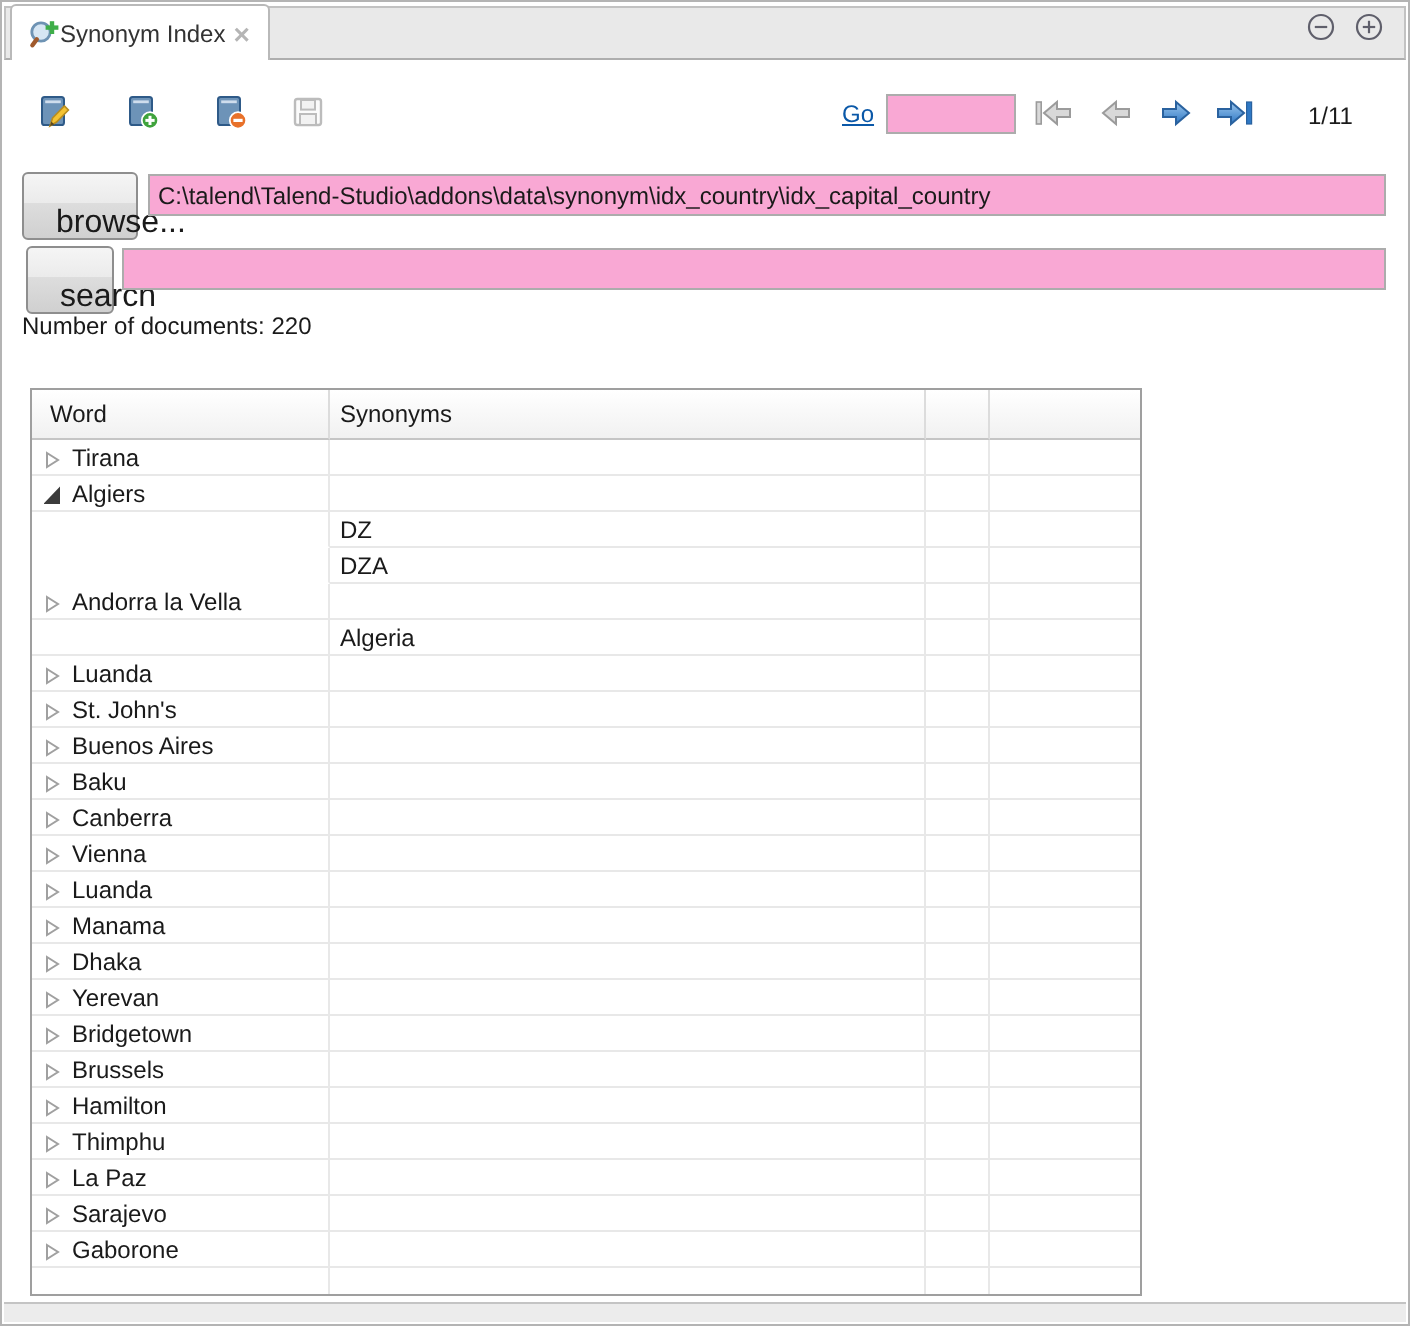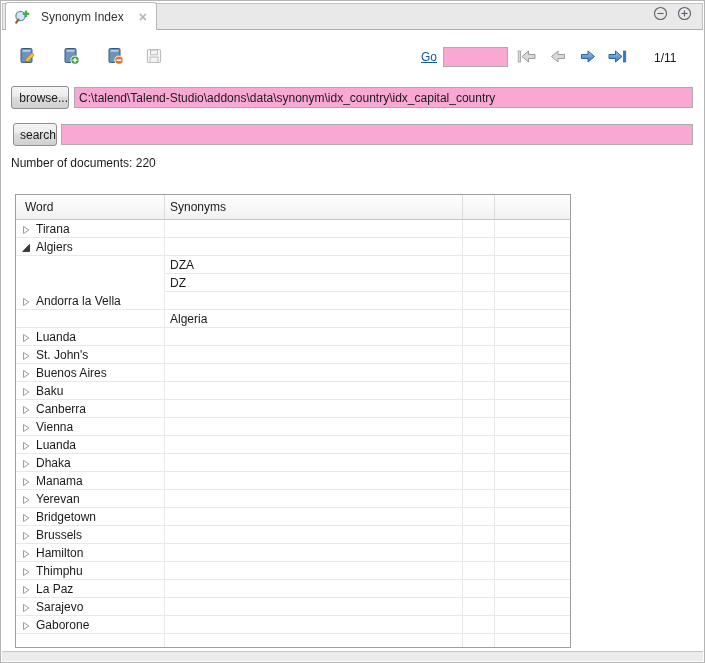--- a/index.html
+++ b/index.html
@@ -8,39 +8,39 @@
     background:#f0f0f0;
     font-family:"Liberation Sans",sans-serif;font-size:12px;color:#1a1a1a;
     -webkit-font-smoothing:antialiased;
   }
   .frame{position:absolute;inset:0;border:1px solid #b4b4b4;background:#fff;box-sizing:border-box;}
   .bottom-strip{position:absolute;left:1px;right:1px;bottom:1px;height:9px;background:#ececec;border-top:1px solid #c4c4c4;}
 
   
   .tabbar{position:absolute;left:1px;right:1px;top:0;height:29px;}
   .tabbar-rest{position:absolute;left:0;right:0;top:2px;height:27px;background:#e9e9e9;border:1px solid #c2c2c2;border-bottom:1px solid #aeaeae;box-sizing:border-box;}
-  .tab{position:absolute;left:3px;top:1px;height:28px;background:#fff;border:1px solid #b9b9b9;border-bottom:none;border-radius:3px 3px 0 0;display:flex;align-items:center;gap:11px;padding:0 9px 0 8px;z-index:2;box-sizing:border-box;}
+  .tab{position:absolute;left:3px;top:1px;height:28px;background:#fff;border:1px solid #b9b9b9;border-bottom:none;border-radius:3px 3px 0 0;display:flex;align-items:center;gap:0;padding:0 9px 0 8px;z-index:2;box-sizing:border-box;}
   .tab-label{color:#333;}
   .tab-close{color:#b5b5b5;font-size:14px;line-height:14px;font-weight:bold;margin-left:4px;cursor:pointer;}
   .win-controls{position:absolute;right:11px;top:5px;display:flex;gap:9px;z-index:3;}
   .win-btn{width:15px;height:15px;cursor:pointer;}
 
   
   .tool-btn{position:absolute;width:18px;height:18px;top:46px;cursor:pointer;}
   .go-link{position:absolute;left:420px;top:49px;color:#0a58a8;text-decoration:underline;cursor:pointer;}
   .txt{position:absolute;box-sizing:border-box;border:1px solid #acacac;height:21px;font-family:"Liberation Sans",sans-serif;font-size:12px;padding:2px 4px;color:#1a1a1a;background:#f9a8d4;}
   #go-input{left:442px;top:46px;width:65px;height:20px;}
   .nav-btn{position:absolute;top:47px;width:20px;height:17px;cursor:pointer;}
   #nav-first{left:516px;}#nav-prev{left:547px;}#nav-next{left:577px;}#nav-last{left:606px;}
   .page-ind{position:absolute;left:653px;top:50px;color:#1a1a1a;}
 
   
   .btn{position:absolute;box-sizing:border-box;border:1px solid #8e8e8e;border-radius:3px;
        background:linear-gradient(#f5f5f5 0%,#ebebeb 45%,#dddddd 46%,#d0d0d0 100%);
-       font-family:"Liberation Sans",sans-serif;font-size:12px;color:#1a1a1a;text-align:right;padding:0;cursor:pointer;}
+       font-family:"Liberation Sans",sans-serif;font-size:16px;color:#1a1a1a;text-align:right;padding:16px;cursor:pointer;}
   #browse-button{left:10px;top:85px;width:58px;height:23px;}
   #path-input{left:73px;top:86px;width:619px;}
   #search-button{left:12px;top:122px;width:44px;height:23px;}
   #search-input{left:60px;top:123px;width:632px;}
   .doc-count{position:absolute;left:10px;top:155px;}
 
   
   .tree-table{position:absolute;left:14px;top:193px;width:556px;border:1px solid #9f9f9f;
               border-spacing:0;table-layout:fixed;font-size:12px;}
   .tree-table col.c-word{width:149px;}
@@ -203,27 +203,27 @@
         <tr>
           <td class="col-word"><span class="twisty"><svg width="9" height="10" viewBox="0 0 9 10">
                 <path d="M7.5 1.5 L7.5 8.5 L0.8 8.5 Z" fill="#3c3c3c" stroke="#3c3c3c"></path>
               </svg></span><span>Algiers</span></td>
           <td class="col-syn"></td>
           <td class="col-a"></td>
           <td class="col-b"></td>
         </tr>
         <tr>
           <td class="col-word merge"></td>
+          <td class="col-syn"><span>DZ</span></td>
+          <td class="col-a"></td>
+          <td class="col-b"></td>
+        </tr>
+        <tr>
+          <td class="col-word merge"></td>
           <td class="col-syn"><span>DZA</span></td>
-          <td class="col-a"></td>
-          <td class="col-b"></td>
-        </tr>
-        <tr>
-          <td class="col-word merge"></td>
-          <td class="col-syn"><span>DZ</span></td>
           <td class="col-a"></td>
           <td class="col-b"></td>
         </tr>
         <tr>
           <td class="col-word"><span class="twisty"><svg width="9" height="10" viewBox="0 0 9 10">
                 <path d="M1.5 1.5 L7 5 L1.5 8.5 Z" fill="#ffffff" stroke="#a0a0a0"></path>
               </svg></span><span>Andorra la Vella</span></td>
           <td class="col-syn"></td>
           <td class="col-a"></td>
           <td class="col-b"></td>
@@ -286,29 +286,29 @@
           <td class="col-word"><span class="twisty"><svg width="9" height="10" viewBox="0 0 9 10">
                 <path d="M1.5 1.5 L7 5 L1.5 8.5 Z" fill="#ffffff" stroke="#a0a0a0"></path>
               </svg></span><span>Luanda</span></td>
           <td class="col-syn"></td>
           <td class="col-a"></td>
           <td class="col-b"></td>
         </tr>
         <tr>
           <td class="col-word"><span class="twisty"><svg width="9" height="10" viewBox="0 0 9 10">
                 <path d="M1.5 1.5 L7 5 L1.5 8.5 Z" fill="#ffffff" stroke="#a0a0a0"></path>
+              </svg></span><span>Manama</span></td>
+          <td class="col-syn"></td>
+          <td class="col-a"></td>
+          <td class="col-b"></td>
+        </tr>
+        <tr>
+          <td class="col-word"><span class="twisty"><svg width="9" height="10" viewBox="0 0 9 10">
+                <path d="M1.5 1.5 L7 5 L1.5 8.5 Z" fill="#ffffff" stroke="#a0a0a0"></path>
               </svg></span><span>Dhaka</span></td>
-          <td class="col-syn"></td>
-          <td class="col-a"></td>
-          <td class="col-b"></td>
-        </tr>
-        <tr>
-          <td class="col-word"><span class="twisty"><svg width="9" height="10" viewBox="0 0 9 10">
-                <path d="M1.5 1.5 L7 5 L1.5 8.5 Z" fill="#ffffff" stroke="#a0a0a0"></path>
-              </svg></span><span>Manama</span></td>
           <td class="col-syn"></td>
           <td class="col-a"></td>
           <td class="col-b"></td>
         </tr>
         <tr>
           <td class="col-word"><span class="twisty"><svg width="9" height="10" viewBox="0 0 9 10">
                 <path d="M1.5 1.5 L7 5 L1.5 8.5 Z" fill="#ffffff" stroke="#a0a0a0"></path>
               </svg></span><span>Yerevan</span></td>
           <td class="col-syn"></td>
           <td class="col-a"></td>

